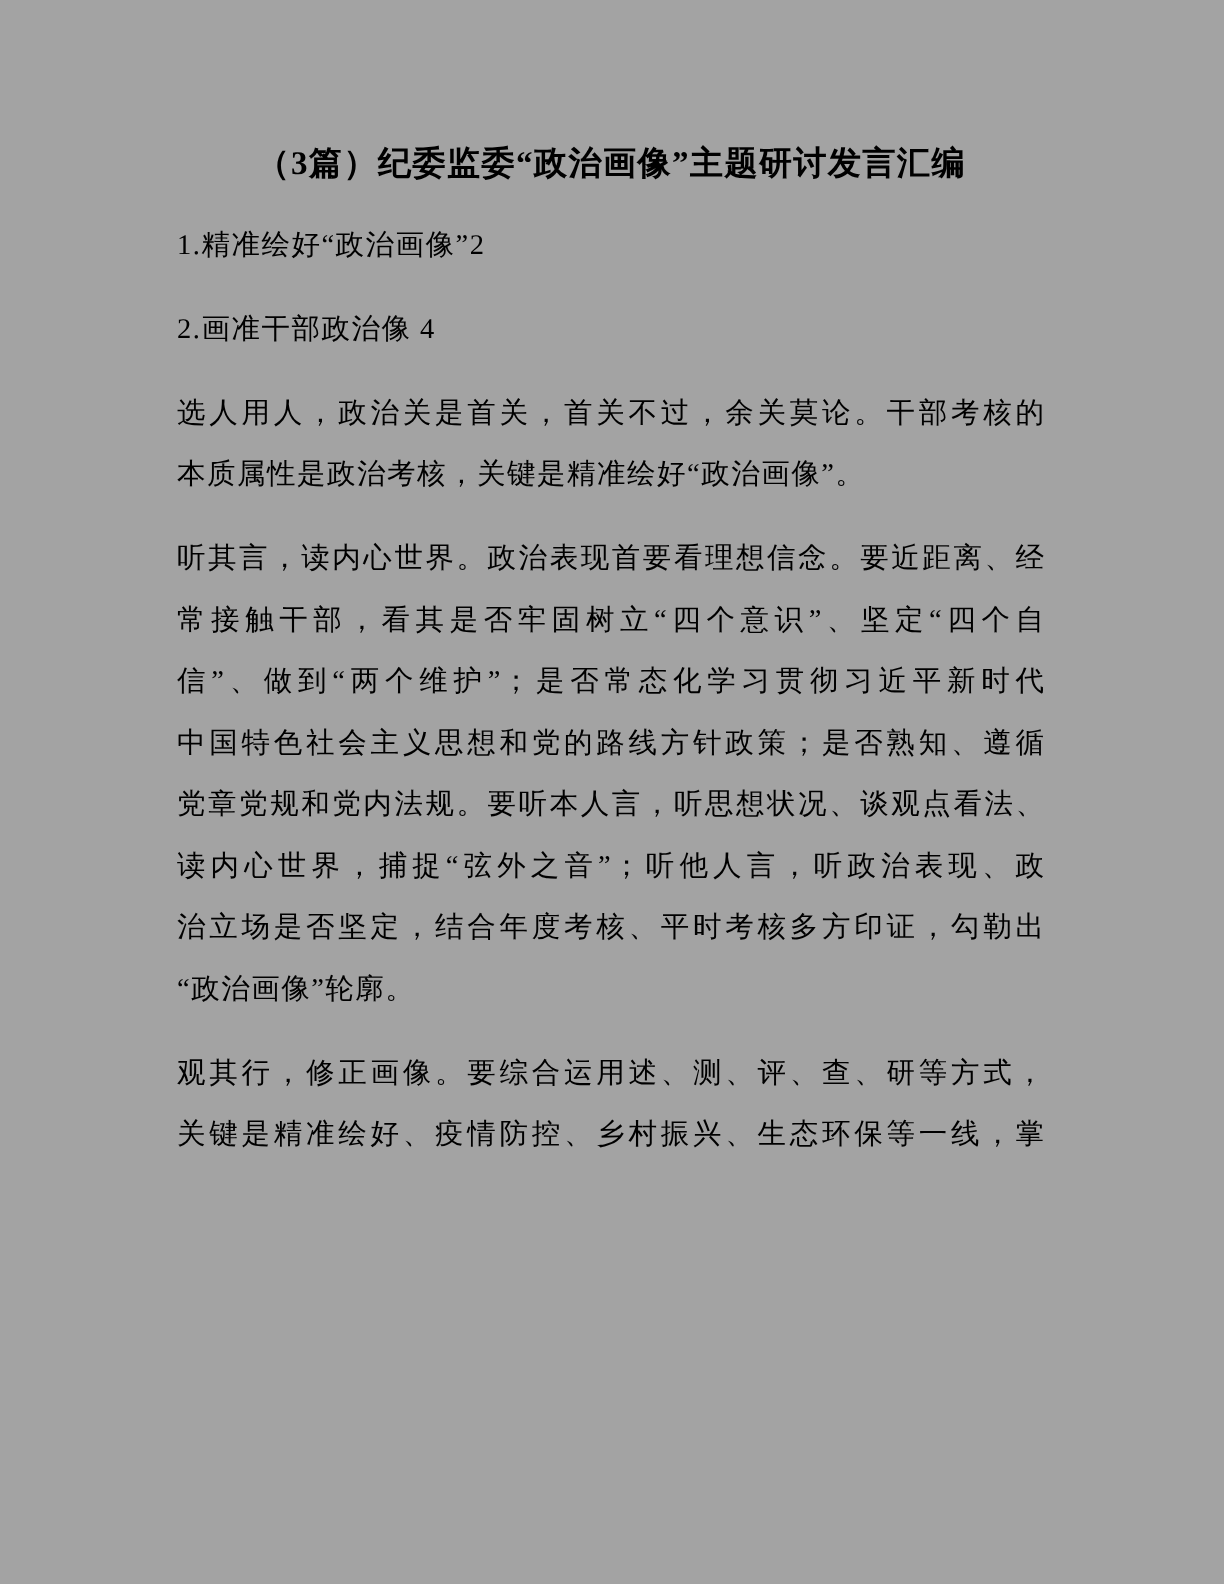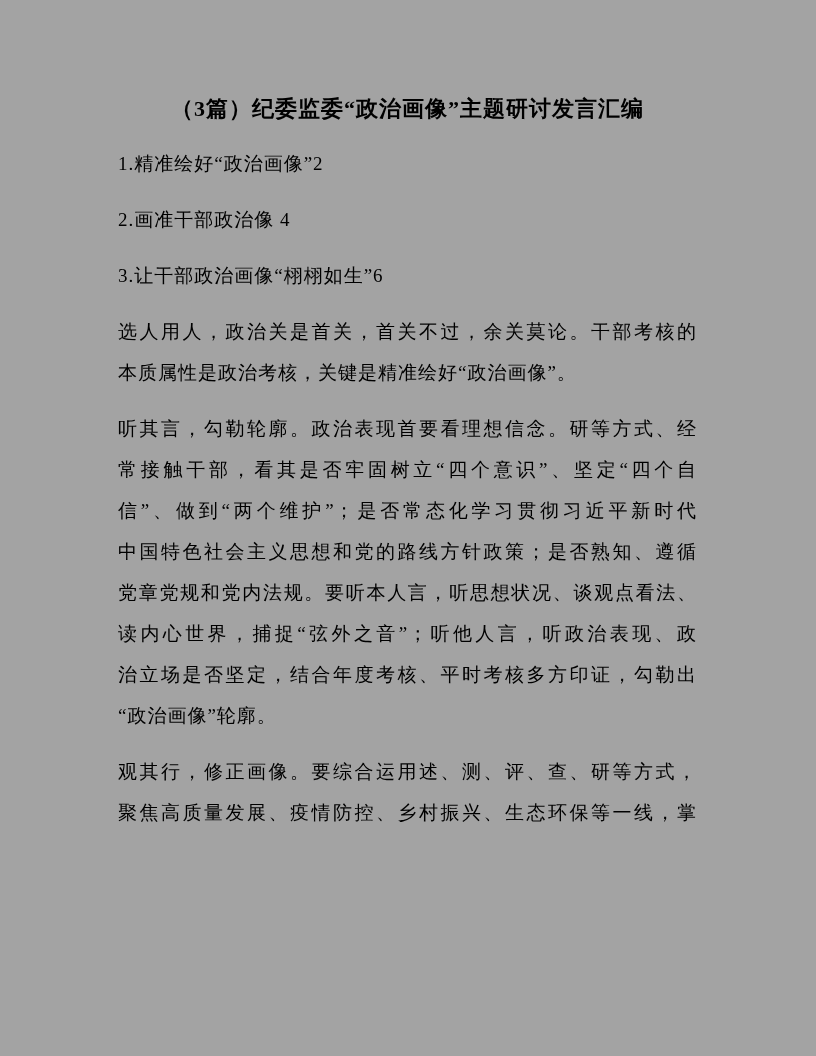--- a/index.html
+++ b/index.html
@@ -51,37 +51,36 @@
 <body>
 
 <div class="page">
 
   <div class="doc-title">（3篇）纪委监委“政治画像”主题研讨发言汇编</div>
 
   <div class="para toc-line">1.精准绘好“政治画像”2</div>
 
   <div class="para toc-line">2.画准干部政治像 4</div>
 
-  <div class="para toc-line">3.让干部政治画像“栩栩如生”6</div>
 
 
   <div class="para">
     <div class="line">选人用人，政治关是首关，首关不过，余关莫论。干部考核的</div>
     <div class="line no-stretch">本质属性是政治考核，关键是精准绘好“政治画像”。</div>
   </div>
 
   <div class="para">
-    <div class="line">听其言，勾勒轮廓。政治表现首要看理想信念。研等方式、经</div>
+    <div class="line">听其言，读内心世界。政治表现首要看理想信念。要近距离、经</div>
     <div class="line">常接触干部，看其是否牢固树立“四个意识”、坚定“四个自</div>
     <div class="line">信”、做到“两个维护”；是否常态化学习贯彻习近平新时代</div>
     <div class="line">中国特色社会主义思想和党的路线方针政策；是否熟知、遵循</div>
     <div class="line">党章党规和党内法规。要听本人言，听思想状况、谈观点看法、</div>
     <div class="line">读内心世界，捕捉“弦外之音”；听他人言，听政治表现、政</div>
     <div class="line">治立场是否坚定，结合年度考核、平时考核多方印证，勾勒出</div>
     <div class="line no-stretch">“政治画像”轮廓。</div>
   </div>
 
   <div class="para">
     <div class="line">观其行，修正画像。要综合运用述、测、评、查、研等方式，</div>
-    <div class="line">聚焦高质量发展、疫情防控、乡村振兴、生态环保等一线，掌</div>
+    <div class="line">关键是精准绘好、疫情防控、乡村振兴、生态环保等一线，掌</div>
   </div>
 
 </div>
 
 </body></html>

